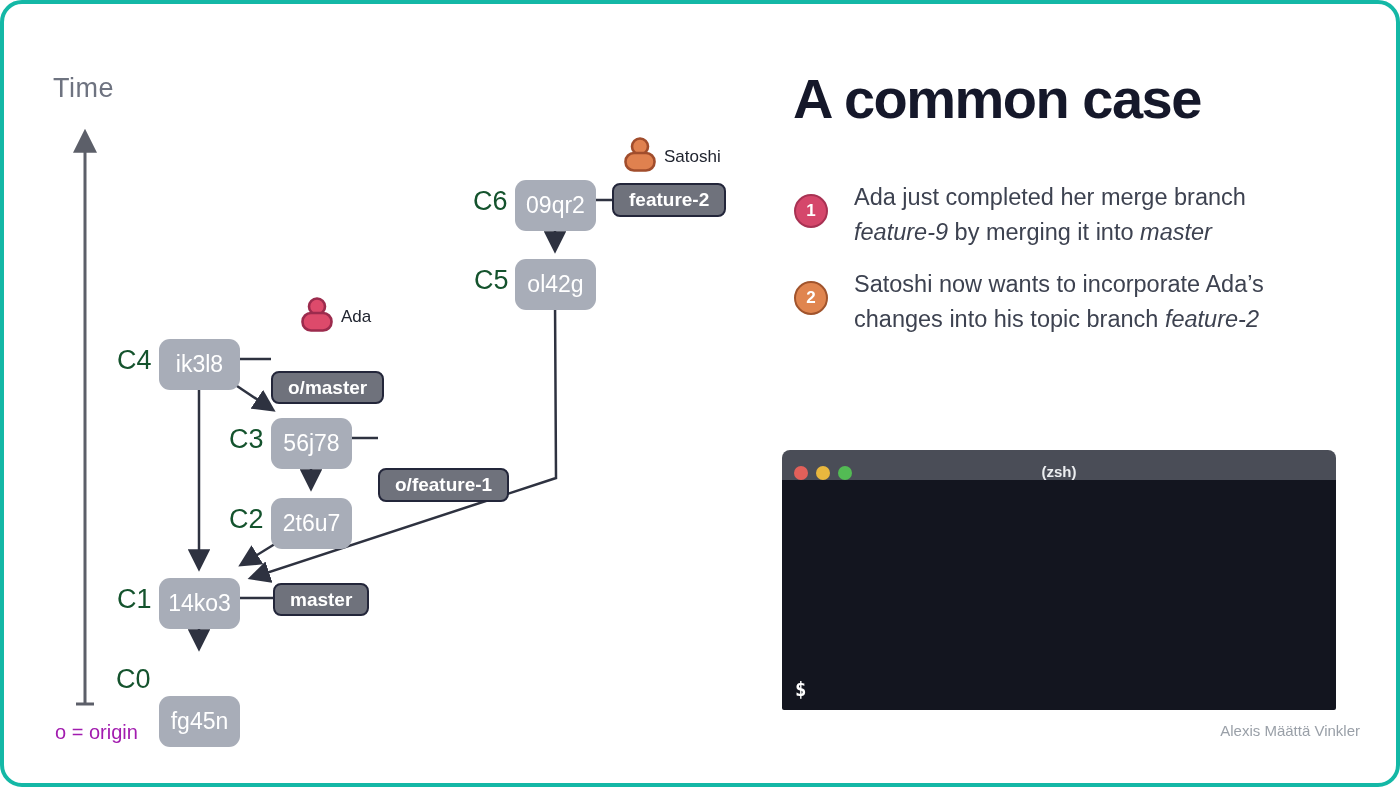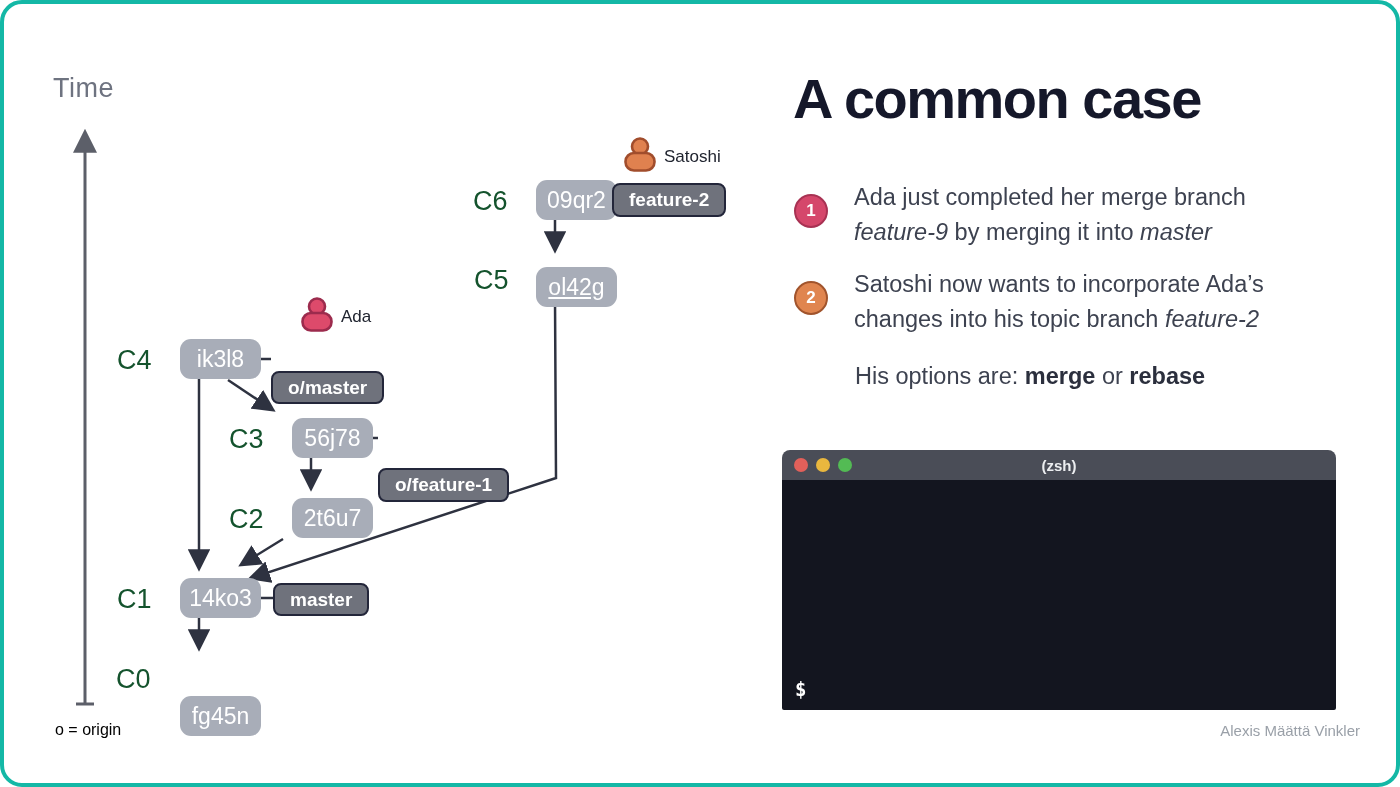--- a/index.html
+++ b/index.html
@@ -17,52 +17,52 @@
 
   
   .arrows-svg { position:absolute; left:0; top:0; width:1392px; height:779px; }
 
   .time-label {
     position:absolute; left:49px; top:69px;
     font-size:27px; color:#6e7380; letter-spacing:.5px;
   }
   .origin-note {
     position:absolute; left:51px; top:717px;
-    font-size:16px; color:#000000;text-align:right;
+    font-size:20px; color:#a21caf;text-align:right;
   }
 
   .commit-label {
     position:absolute;
     font-size:27px; font-weight:500; color:#14532d;
   }
   .commit-box {
     position:absolute;
-    width:81px; height:40px;
+    width:81px; height:51px;
     background:#a8adb8; border-radius:11px;
     color:#ffffff; font-size:23px;
-    display:flex; align-items:center; justify-content:center;margin-left:21px;
+    display:flex; align-items:center; justify-content:center;
   }
   .branch-box {
     position:absolute;
     height:34px; padding:0 15px;
     background:#6f727c;
     border:2.5px solid #23263a; border-radius:8px;
     color:#ffffff; font-size:19px; font-weight:700;
     display:flex; align-items:center; justify-content:center;
   }
 
   .avatar { position:absolute; width:36px; height:36px; }
   .person-name {
     position:absolute;
     font-size:17px; color:#20242f;
   }
 
   
   .lbl-c6 { left:469px; top:182px; } .box-c6 { left:511px; top:176px; }
-  .lbl-c5 { left:470px; top:261px; } .box-c5 { left:511px; top:263px;text-decoration:underline; }
+  .lbl-c5 { left:470px; top:261px; } .box-c5 { left:511px; top:255px; }
   .lbl-c4 { left:113px; top:341px; } .box-c4 { left:155px; top:335px; }
   .lbl-c3 { left:225px; top:420px; } .box-c3 { left:267px; top:414px; }
   .lbl-c2 { left:225px; top:500px; } .box-c2 { left:267px; top:494px; }
   .lbl-c1 { left:113px; top:580px; } .box-c1 { left:155px; top:574px; }
   .lbl-c0 { left:112px; top:660px; } .box-c0 { left:155px; top:692px; }
 
   .br-feature2  { left:608px; top:179px; }
   .br-omaster   { left:267px; top:339px; height:33px;margin-top:28px; }
   .br-ofeature1 { left:374px; top:418px;margin-top:46px; }
   .br-master    { left:269px; top:579px; height:33px; }
@@ -107,21 +107,21 @@
 
   
   .terminal {
     position:absolute; left:778px; top:446px;
     width:554px; height:260px;
     border-radius:8px 8px 2px 2px;
     overflow:hidden;
   }
   .term-titlebar {
     height:30px; background:#4a4d57;
-    display:flex; align-items:center; position:relative;
+    display:flex; align-items:flex-end; position:relative;
   }
   .traffic { display:flex; gap:8px; margin-left:12px; }
   .light { width:14px; height:14px; border-radius:50%; }
   .light-red    { background:#e2605a; }
   .light-yellow { background:#e9b73e; }
   .light-green  { background:#53bb54; }
   .term-title {
     position:absolute; left:0; right:0; text-align:center;
     color:#eceef0; font-size:15px; font-weight:700;
   }
@@ -231,21 +231,20 @@
   <div class="point point-1">
     <div class="num-circle num-1">1</div>
     <div class="point-text"><span>Ada just completed her merge branch </span><span class="it">feature-9</span><span> by merging it into </span><span class="it">master</span></div>
   </div>
 
   <div class="point point-2">
     <div class="num-circle num-2">2</div>
     <div class="point-text"><span>Satoshi now wants to incorporate Ada’s changes into his topic branch </span><span class="it">feature-2</span></div>
   </div>
 
-  <div class="options-line"><span>His options are: </span><b>merge</b><span> or </span><b>rebase</b></div>
 
   <div class="terminal">
     <div class="term-titlebar">
       <div class="traffic">
         <div class="light light-red"></div>
         <div class="light light-yellow"></div>
         <div class="light light-green"></div>
       </div>
       <div class="term-title">(zsh)</div>
     </div>

